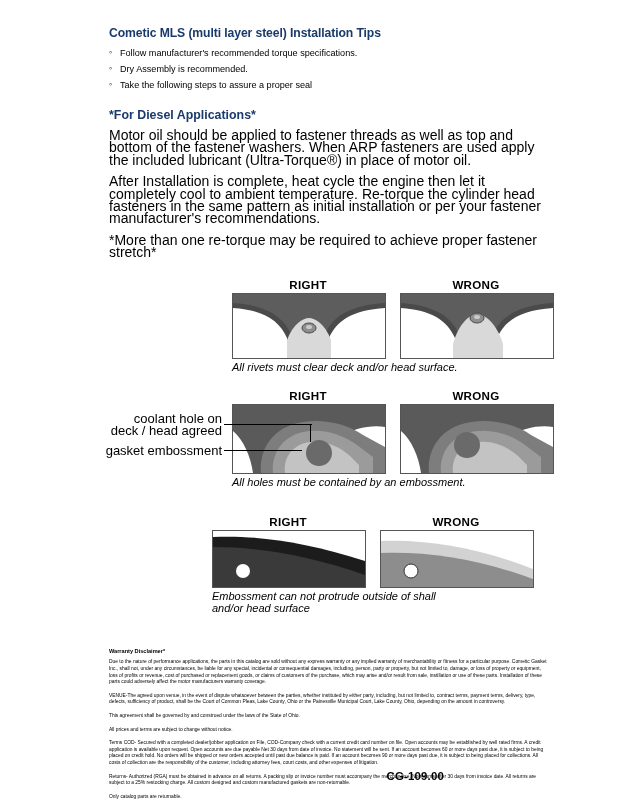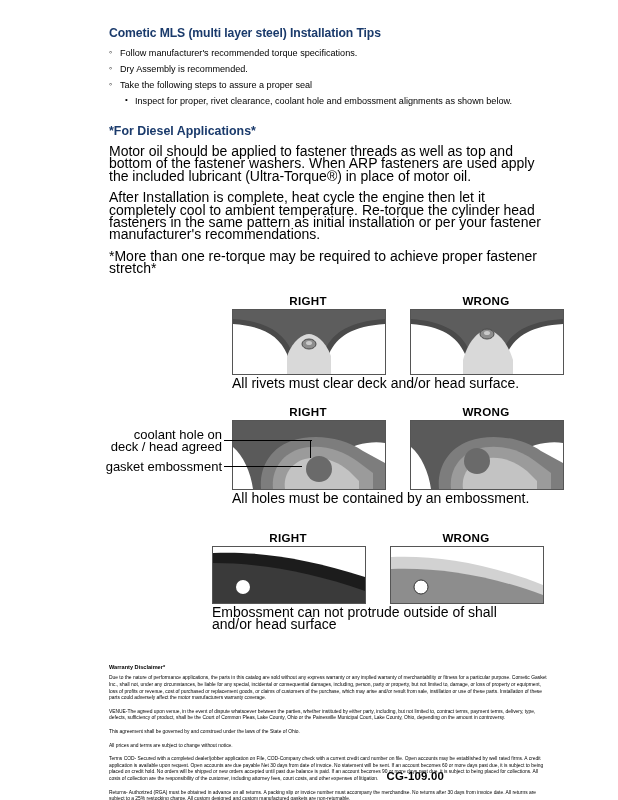--- a/index.html
+++ b/index.html
@@ -82,27 +82,28 @@
     margin-bottom:0;
   }
   .fig-label{
     font-size:11.6px;
     font-weight:bold;
     text-align:center;
     letter-spacing:0.3px;
     margin-bottom:2px;
   }
   .caption{
-    font-size:14px;
+    font-size:11px;
     margin:3px 0 0 0;
     line-height:11.6px;
+    font-style:italic;
   }
   .panelpair{
     display:flex;
-    gap:26px;
+    gap:16px;
     justify-content:flex-start;
   }
   .panelwrap{width:152px;}
   .panel{
     width:152px;
     height:64px;
     border:1px solid #555;
     background:#ffffff;
     overflow:hidden;
     position:relative;
@@ -154,21 +155,20 @@
 <body>
 
 <div class="page">
   <div class="content">
 
     <h1 class="h1">Cometic MLS (multi layer steel) Installation Tips</h1>
 
     <div class="bullet-l1">Follow manufacturer's recommended torque specifications.</div>
     <div class="bullet-l1">Dry Assembly is recommended.</div>
     <div class="bullet-l1">Take the following steps to assure a proper seal</div>
-    <div class="bullet-l2">Inspect for proper, rivet clearance, coolant hole and embossment alignments as shown below.</div>
 
     <h2 class="h2">*For Diesel Applications*</h2>
     <p class="para">Motor oil should be applied to fastener threads as well as top and bottom of the fastener washers.  When ARP fasteners are used apply the included lubricant (Ultra-Torque®) in place of motor oil.</p>
     <p class="para">After Installation is complete, heat cycle the engine then let it completely cool to ambient temperature. Re-torque the cylinder head fasteners in the same pattern as initial installation or per your fastener manufacturer's recommendations.</p>
     <p class="para">*More than one re-torque may be required to achieve proper fastener stretch*</p>
 
     <div class="figures">
 
       <div class="fig-row" style="margin-left:140px;width:320px;">
         <div class="panelpair">

